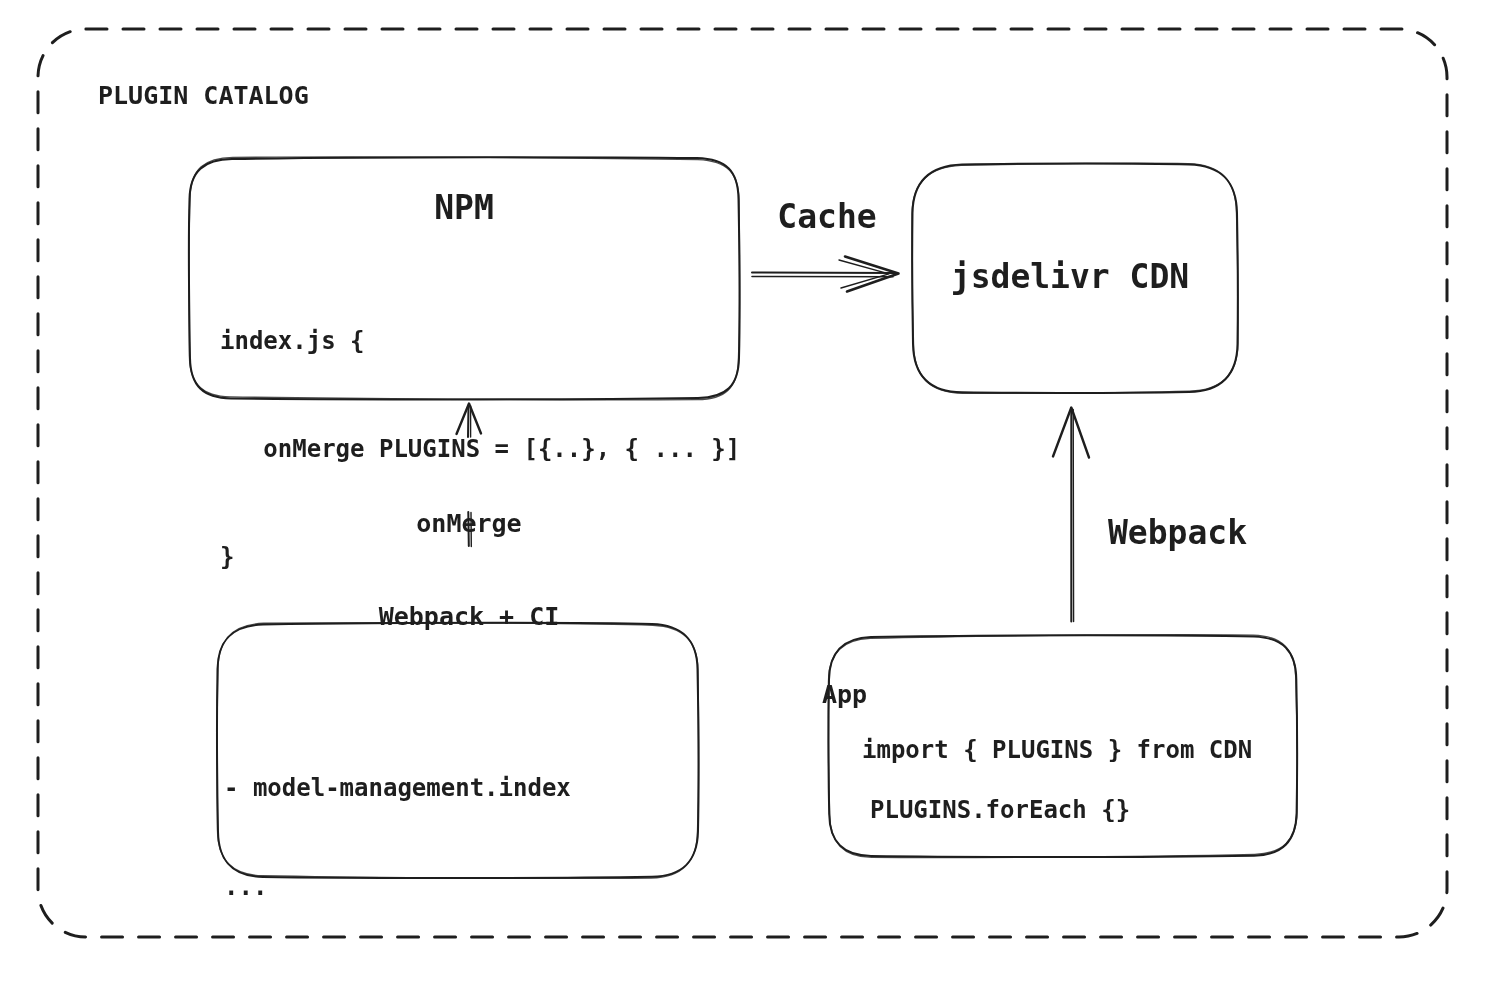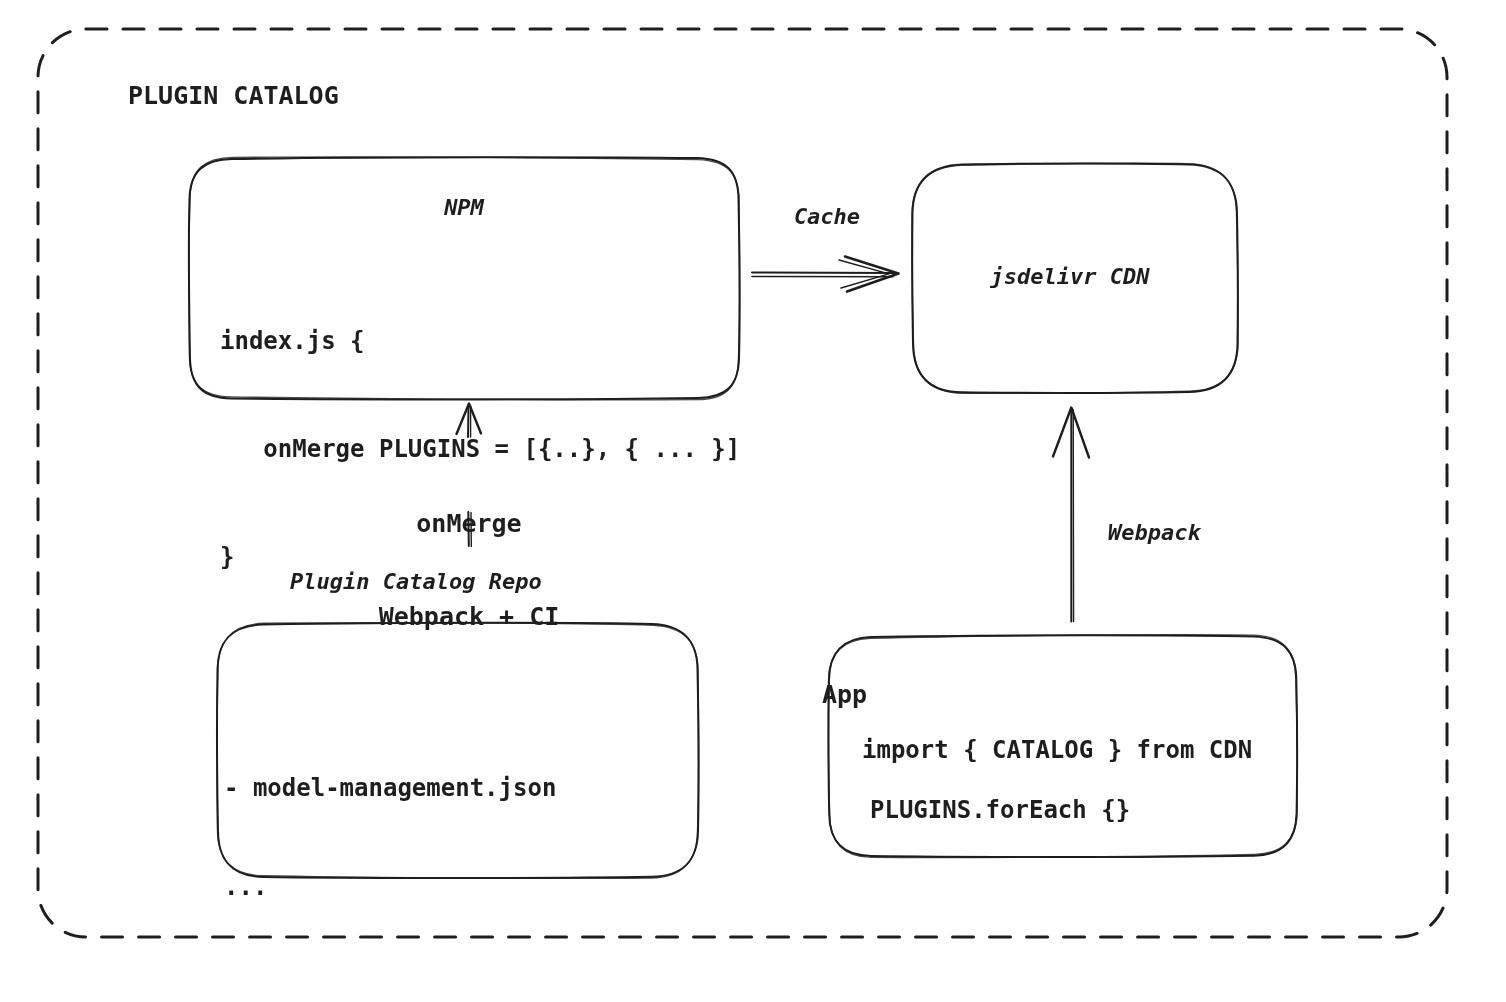--- a/index.html
+++ b/index.html
@@ -17,21 +17,21 @@
     left: 0; top: 0;
     width: 1506px; height: 1002px;
   }
   .txt {
     position: absolute;
     font-weight: 600;
     white-space: pre;
     color: #1e1e1e;
   }
   .f25 { font-size: 25px; line-height: 31px; }
-  .f26 { font-size: 22px; line-height: 31px; font-style: italic; }
+  .f26 { font-size: 33px; line-height: 31px; }
   .code24 { font-size: 24px; }
   .center { text-align: center; }
 </style>
 </head>
 <body>
 
 <div class="canvas">
 
   <svg class="svg-layer" viewBox="0 0 1506 1002" fill="none" stroke="#1e1e1e" stroke-linecap="round" stroke-linejoin="round">
 
@@ -64,43 +64,42 @@
       <path stroke-width="1.4" d="M 471 512.5 L 471.3 546.5"></path>
     </g>
 
     <g>
       <path stroke-width="2" d="M 1071.3 621.5 L 1071.3 409"></path>
       <path stroke-width="1.4" d="M 1073.6 621.5 L 1073.2 409.5"></path>
       <path stroke-width="2.4" d="M 1053 456.5 L 1071.3 407.5 L 1089 457.5"></path>
     </g>
   </svg>
 
-  <div class="txt f25" style="left:98px; top:80px;margin-left:30px;">PLUGIN CATALOG</div>
+  <div class="txt f25" style="left:98px; top:80px;">PLUGIN CATALOG</div>
 
   <div class="txt f26 center" style="left:189px; top:192px; width:550px;">NPM</div>
   <div class="txt code24" style="left:220px; top:251px; line-height:36px;">
     <div>index.js {</div>
     <div>   onMerge PLUGINS = [{..}, { ... }]</div>
     <div>}</div>
   </div>
 
   <div class="txt f26 center" style="left:912px; top:261px; width:316px;">jsdelivr CDN</div>
 
   <div class="txt f26 center" style="left:752px; top:201px; width:150px;">Cache</div>
 
   <div class="txt f25 center" style="left:369px; top:446px; width:200px;">
     <div>onMerge</div>
     <div>Webpack + CI</div>
   </div>
 
-  <div class="txt f26" style="left:290px; top:566px;">Plugin Catalog Repo</div>
   <div class="txt code24" style="left:224px; top:706px; line-height:33px;">
-    <div>- model-management.json</div>
+    <div>- model-management.index</div>
     <div>...</div>
   </div>
 
   <div class="txt f25" style="left:822px; top:679px;">App</div>
-  <div class="txt code24" style="left:862px; top:736px;">import { CATALOG } from CDN</div>
+  <div class="txt code24" style="left:862px; top:736px;">import { PLUGINS } from CDN</div>
   <div class="txt code24" style="left:870px; top:796px;">PLUGINS.forEach {}</div>
 
   <div class="txt f26" style="left:1108px; top:517px;">Webpack</div>
 
 </div>
 
 </body></html>

